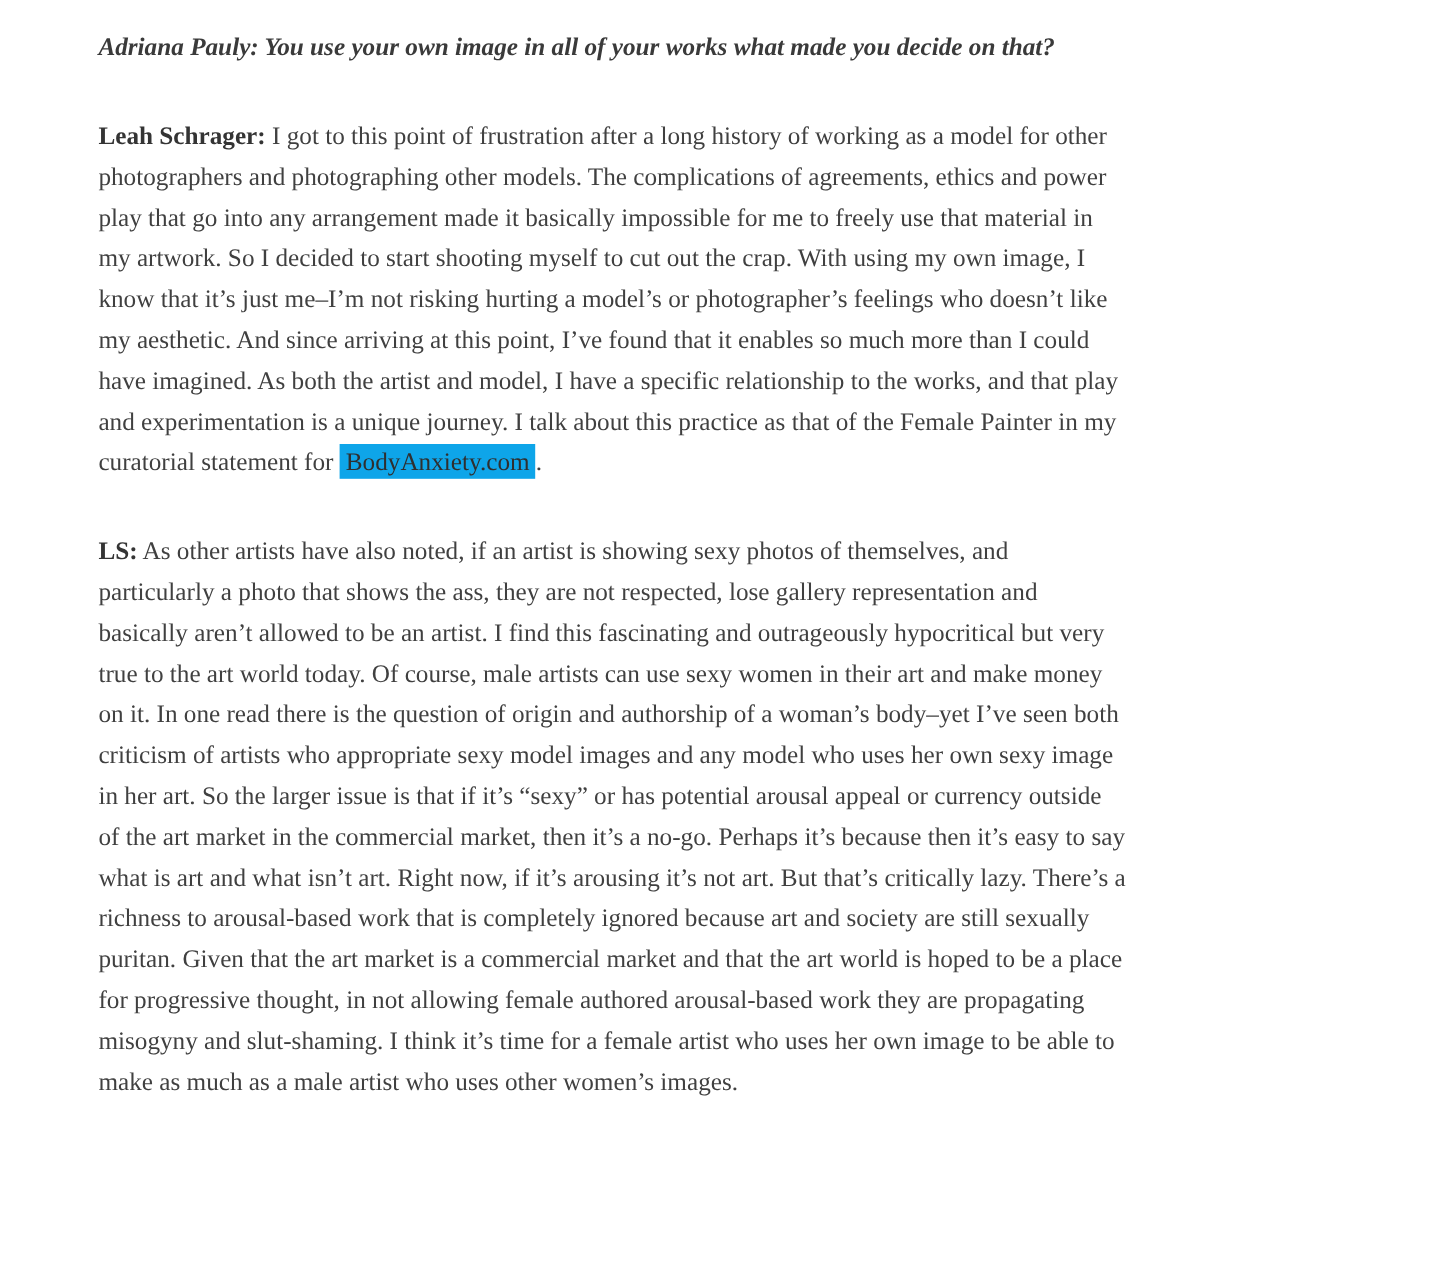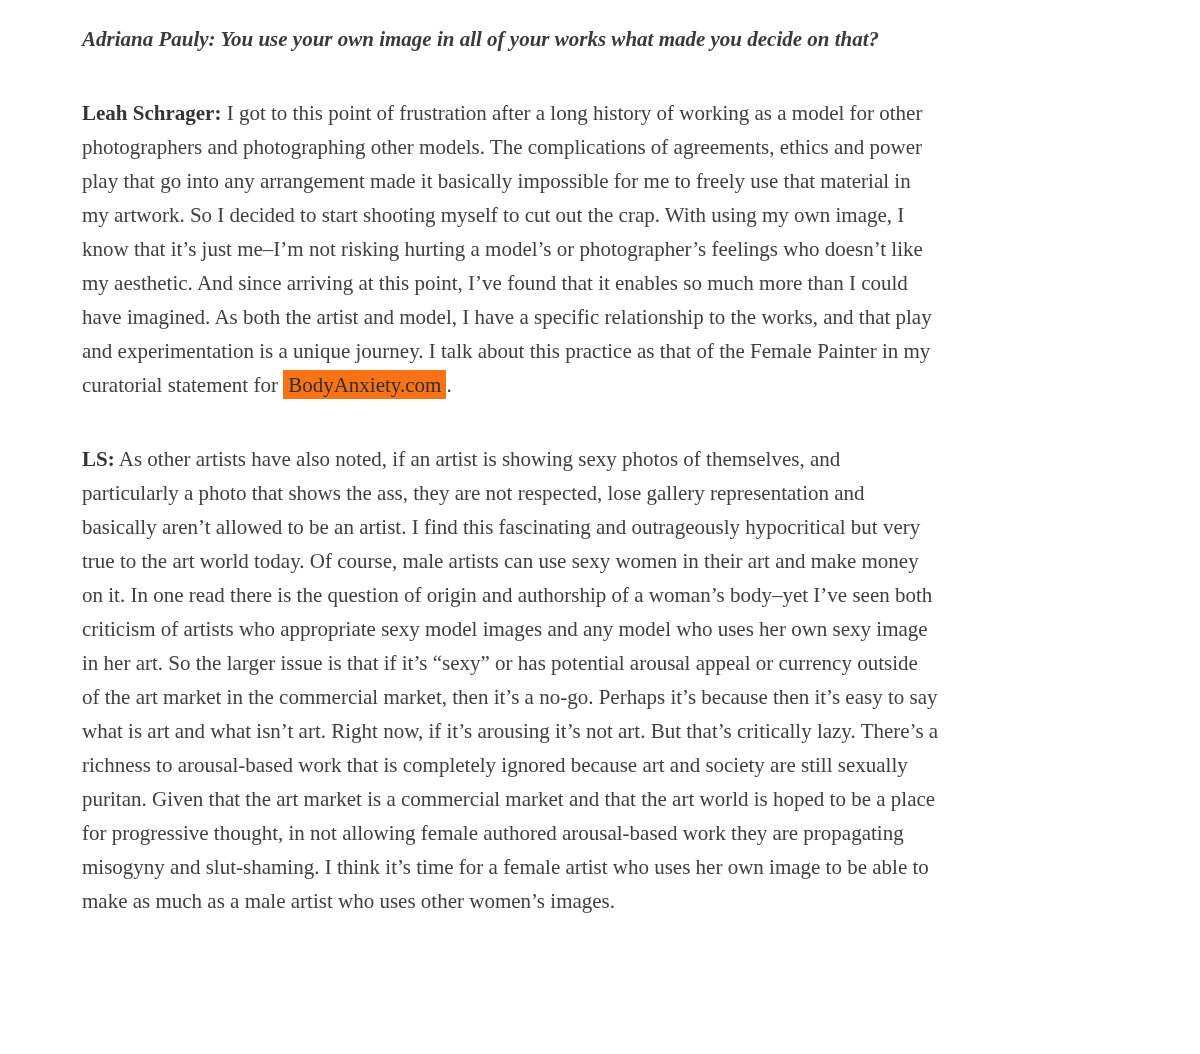--- a/index.html
+++ b/index.html
@@ -31,21 +31,21 @@
     color: #3a3a3a;
   }
   .answer {
     color: #404040;
   }
   .speaker {
     font-weight: 700;
     color: #343434;
   }
   .highlight-link {
-    background: #f97316;
+    background: #0ea5e9;
     color: #2f2f2f;
     text-decoration: none;
     padding: 3px 5px 2px 5px;
     cursor: pointer;
     font-family: Liberation Serif, serif;
   }
 </style>
 </head>
 <body>
 

